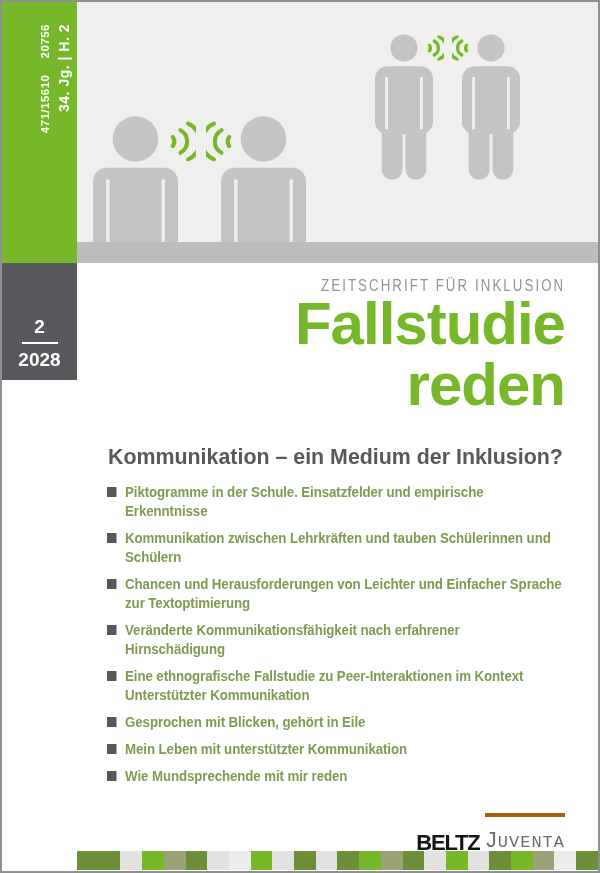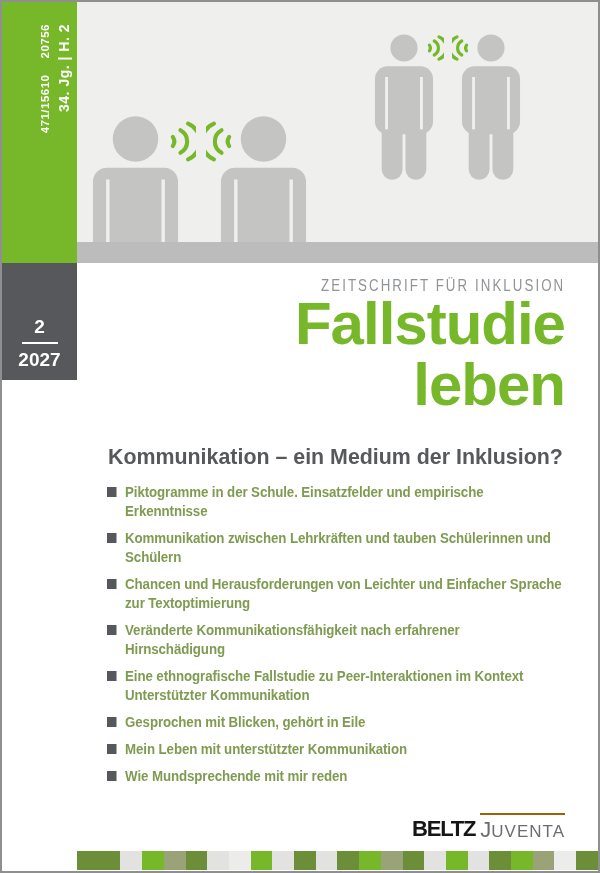--- a/index.html
+++ b/index.html
@@ -52,25 +52,25 @@
     position:absolute;left:108px;top:444px;width:480px;
     color:var(--dark-gray,#57585b);font-size:22.5px;font-weight:bold;white-space:nowrap;
     transform:scaleX(.95);transform-origin:0 50%;
   }
   .toc{position:absolute;left:107px;top:483px;width:480px;transform:scaleX(.95);transform-origin:0 0;}
   .toc-item{display:flex;gap:9px;margin-bottom:8px;}
   .toc-bullet{flex:none;width:10px;height:10px;margin-top:4px;background:var(--dark-gray,#57585b);}
   .toc-text{color:var(--olive-text,#7f9b51);font-size:14px;font-weight:bold;line-height:19px;letter-spacing:-.1px;}
 
   
-  .logo{position:absolute;right:35px;top:813px;display:flex;align-items:center;gap:5px;}
+  .logo{position:absolute;right:35px;top:813px;display:flex;align-items:flex-end;gap:5px;}
   .logo-beltz{font-size:22px;font-weight:bold;color:#161616;letter-spacing:-1.2px;line-height:24px;padding-top:2px;}
   .logo-juventa{
-    font-family:Liberation Sans, sans-serif;color:var(--logo-gray,#6d6d6d);
-    border-top:2px solid #a16207;padding-top:3px;line-height:23px;white-space:nowrap;
+    font-family:Liberation Mono, monospace;color:var(--logo-gray,#6d6d6d);
+    border-top:4px solid #a16207;padding-top:13px;line-height:23px;white-space:nowrap;
   }
   .logo-juventa .bigcap{font-size:22px;}
   .logo-juventa .smallcaps{font-size:17px;letter-spacing:1px;}
 
   
   .strip{position:absolute;left:77px;top:851px;width:521px;height:19px;display:flex;z-index:5;}
   .strip .sq{flex:1;}
 </style>
 </head>
 <body>
@@ -157,27 +157,27 @@
   <div class="spine">
     <div class="spine-rot">
       <div class="spine-codes"><span>471/15610</span><span class="gap"></span><span>20756</span></div>
       <div class="spine-volume">34. Jg. | H. 2</div>
     </div>
   </div>
 
   <div class="issue-block">
     <div class="issue-number">2</div>
     <div class="issue-rule"></div>
-    <div class="issue-year">2027</div>
+    <div class="issue-year">2028</div>
   </div>
 
   <div class="kicker">ZEITSCHRIFT FÜR INKLUSION</div>
   <div class="journal-title">
     <div>Fallstudie</div>
-    <div>leben</div>
+    <div>reden</div>
   </div>
 
   <div class="topic-heading">Kommunikation – ein Medium der Inklusion?</div>
   <div class="toc" id="toc">
       <div class="toc-item">
         <div class="toc-bullet"></div>
         <div class="toc-text">Piktogramme in der Schule. Einsatzfelder und empirische Erkenntnisse</div>
       </div>
       <div class="toc-item">
         <div class="toc-bullet"></div>

